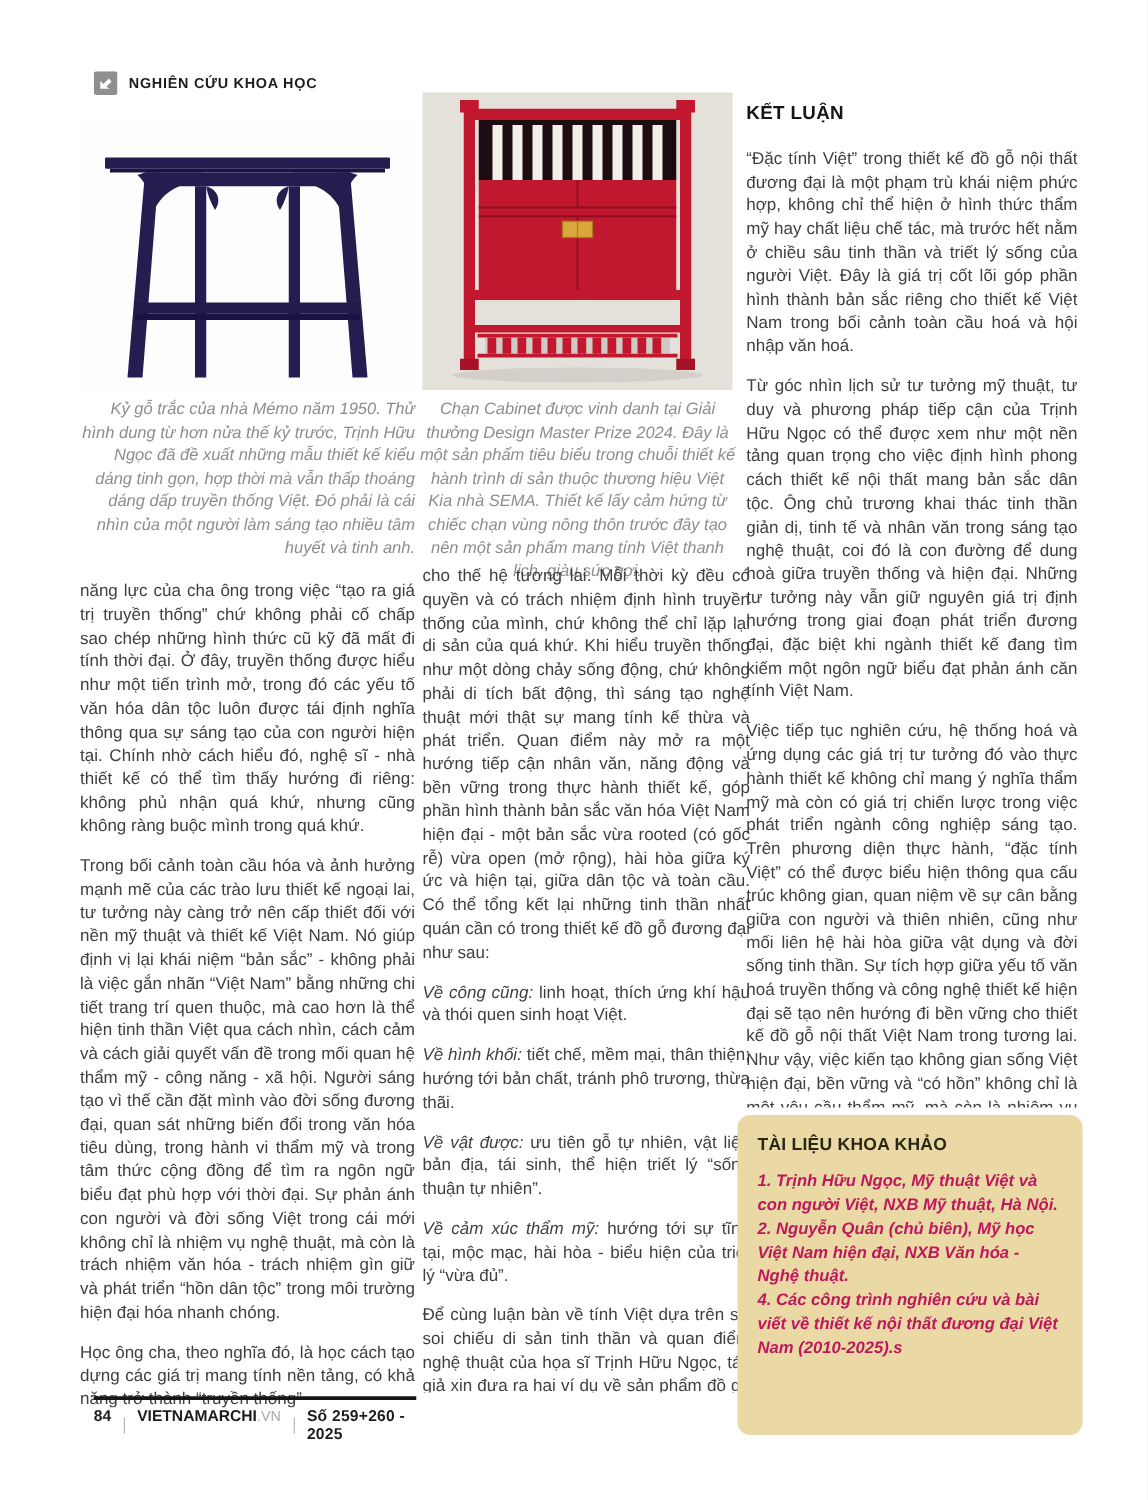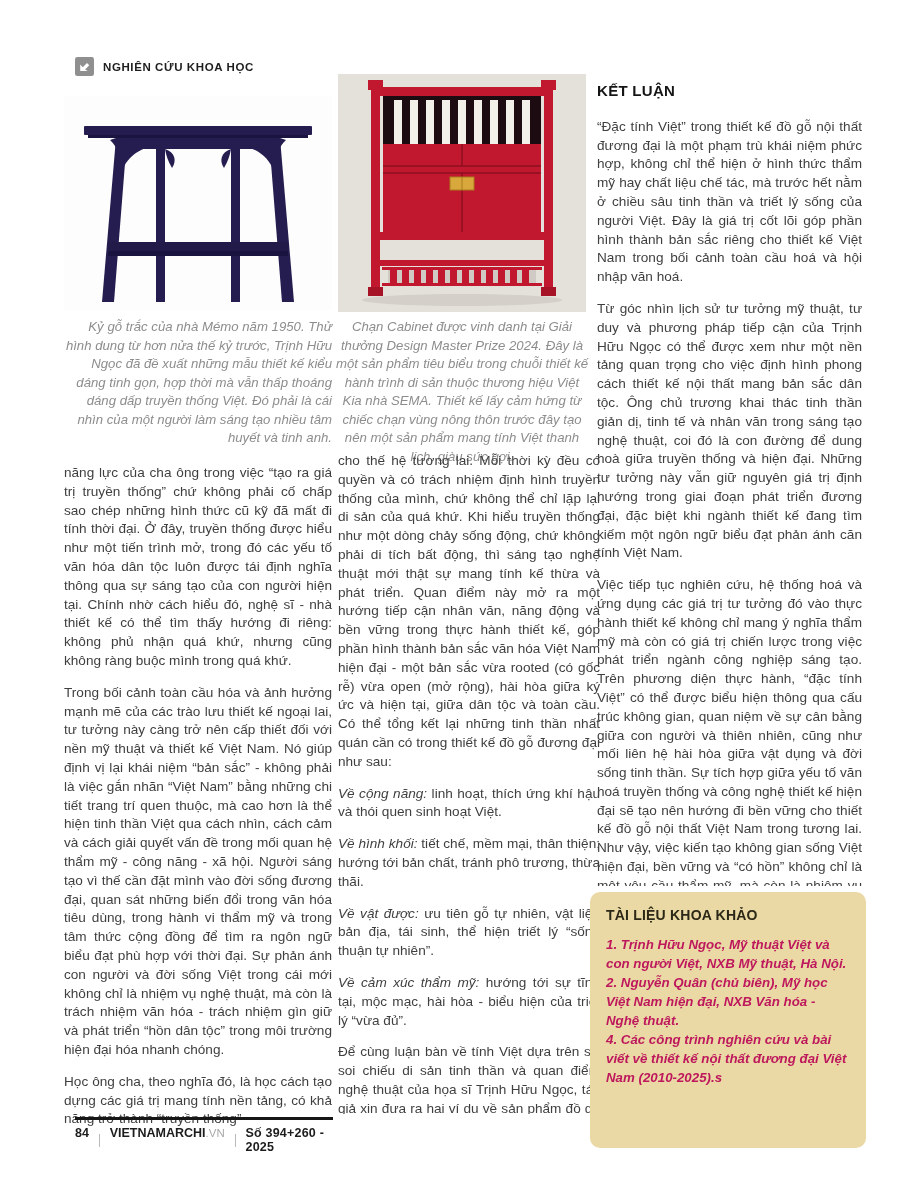--- a/index.html
+++ b/index.html
@@ -136,21 +136,21 @@
   <figcaption class="cap cap-mid">Chạn Cabinet được vinh danh tại Giải thưởng Design Master Prize 2024.  Đây là một sản phẩm tiêu biểu trong chuỗi thiết kế hành trình di sản thuộc thương hiệu Việt Kia nhà SEMA. Thiết kế lấy cảm hứng từ chiếc chạn vùng nông thôn trước đây tạo nên một sản phẩm mang tính Việt thanh lịch, giàu sức gợi.</figcaption>
 
   <div class="col col-left">
     <p>năng lực của cha ông trong việc “tạo ra giá trị truyền thống” chứ không phải cố chấp sao chép những hình thức cũ kỹ đã mất đi tính thời đại. Ở đây, truyền thống được hiểu như một tiến trình mở, trong đó các yếu tố văn hóa dân tộc luôn được tái định nghĩa thông qua sự sáng tạo của con người hiện tại. Chính nhờ cách hiểu đó, nghệ sĩ - nhà thiết kế có thể tìm thấy hướng đi riêng: không phủ nhận quá khứ, nhưng cũng không ràng buộc mình trong quá khứ.</p>
     <p>Trong bối cảnh toàn cầu hóa và ảnh hưởng mạnh mẽ của các trào lưu thiết kế ngoại lai, tư tưởng này càng trở nên cấp thiết đối với nền mỹ thuật và thiết kế Việt Nam. Nó giúp định vị lại khái niệm “bản sắc” - không phải là việc gắn nhãn “Việt Nam” bằng những chi tiết trang trí quen thuộc, mà cao hơn là thể hiện tinh thần Việt qua cách nhìn, cách cảm và cách giải quyết vấn đề trong mối quan hệ thẩm mỹ - công năng - xã hội. Người sáng tạo vì thế cần đặt mình vào đời sống đương đại, quan sát những biến đổi trong văn hóa tiêu dùng, trong hành vi thẩm mỹ và trong tâm thức cộng đồng để tìm ra ngôn ngữ biểu đạt phù hợp với thời đại. Sự phản ánh con người và đời sống Việt trong cái mới không chỉ là nhiệm vụ nghệ thuật, mà còn là trách nhiệm văn hóa - trách nhiệm gìn giữ và phát triển “hồn dân tộc” trong môi trường hiện đại hóa nhanh chóng.</p>
     <p>Học ông cha, theo nghĩa đó, là học cách tạo dựng các giá trị mang tính nền tảng, có khả năng trở thành “truyền thống”</p>
   </div>
 
   <div class="col col-mid">
     <p>cho thế hệ tương lai. Mỗi thời kỳ đều có quyền và có trách nhiệm định hình truyền thống của mình, chứ không thể chỉ lặp lại di sản của quá khứ. Khi hiểu truyền thống như một dòng chảy sống động, chứ không phải di tích bất động, thì sáng tạo nghệ thuật mới thật sự mang tính kế thừa và phát triển. Quan điểm này mở ra một hướng tiếp cận nhân văn, năng động và bền vững trong thực hành thiết kế, góp phần hình thành bản sắc văn hóa Việt Nam hiện đại - một bản sắc vừa rooted (có gốc rễ) vừa open (mở rộng), hài hòa giữa ký ức và hiện tại, giữa dân tộc và toàn cầu. Có thể tổng kết lại những tinh thần nhất quán cần có trong thiết kế đồ gỗ đương đại như sau:</p>
-    <p><span class="lead">Về cộng năng:</span><span> linh hoạt, thích ứng khí hậu và thói quen sinh hoạt Việt.</span></p>
+    <p><span class="lead">Về công cũng:</span><span> linh hoạt, thích ứng khí hậu và thói quen sinh hoạt Việt.</span></p>
     <p><span class="lead">Về hình khối:</span><span> tiết chế, mềm mại, thân thiện; hướng tới bản chất, tránh phô trương, thừa thãi.</span></p>
     <p><span class="lead">Về vật được:</span><span> ưu tiên gỗ tự nhiên, vật liệu bản địa, tái sinh, thể hiện triết lý “sống thuận tự nhiên”.</span></p>
     <p><span class="lead">Về cảm xúc thẩm mỹ:</span><span> hướng tới sự tĩnh tại, mộc mạc, hài hòa - biểu hiện của triết lý “vừa đủ”.</span></p>
     <p>Để cùng luận bàn về tính Việt dựa trên sự soi chiếu di sản tinh thần và quan điểm nghệ thuật của họa sĩ Trịnh Hữu Ngọc, tác giả xin đưa ra hai ví dụ về sản phẩm đồ gỗ nội thất Việt trong hai hình minh họa.</p>
   </div>
 
   <div class="col col-right">
     <h2>KẾT LUẬN</h2>
     <p>“Đặc tính Việt” trong thiết kế đồ gỗ nội thất đương đại là một phạm trù khái niệm phức hợp, không chỉ thể hiện ở hình thức thẩm mỹ hay chất liệu chế tác, mà trước hết nằm ở chiều sâu tinh thần và triết lý sống của người Việt. Đây là giá trị cốt lõi góp phần hình thành bản sắc riêng cho thiết kế Việt Nam trong bối cảnh toàn cầu hoá và hội nhập văn hoá.</p>
     <p>Từ góc nhìn lịch sử tư tưởng mỹ thuật, tư duy và phương pháp tiếp cận của Trịnh Hữu Ngọc có thể được xem như một nền tảng quan trọng cho việc định hình phong cách thiết kế nội thất mang bản sắc dân tộc. Ông chủ trương khai thác tinh thần giản dị, tinh tế và nhân văn trong sáng tạo nghệ thuật, coi đó là con đường để dung hoà giữa truyền thống và hiện đại. Những tư tưởng này vẫn giữ nguyên giá trị định hướng trong giai đoạn phát triển đương đại, đặc biệt khi ngành thiết kế đang tìm kiếm một ngôn ngữ biểu đạt phản ánh căn tính Việt Nam.</p>
@@ -162,16 +162,16 @@
     <p>1. Trịnh Hữu Ngọc, Mỹ thuật Việt và con người Việt, NXB Mỹ thuật, Hà Nội.</p>
     <p>2. Nguyễn Quân (chủ biên), Mỹ học Việt Nam hiện đại, NXB Văn hóa - Nghệ thuật.</p>
     <p>4. Các công trình nghiên cứu và bài viết về thiết kế nội thất đương đại Việt Nam (2010-2025).s</p>
   </aside>
 
   <footer class="ftr">
     <span>84</span>
     <span class="vbar"></span>
     <span><b>VIETNAMARCHI</b><span class="suffix">.VN</span></span>
     <span class="vbar"></span>
-    <span class="issue">Số 394+260 - 2025</span>
+    <span class="issue">Số 259+260 - 2025</span>
   </footer>
 
 </div>
 
 </body></html>

